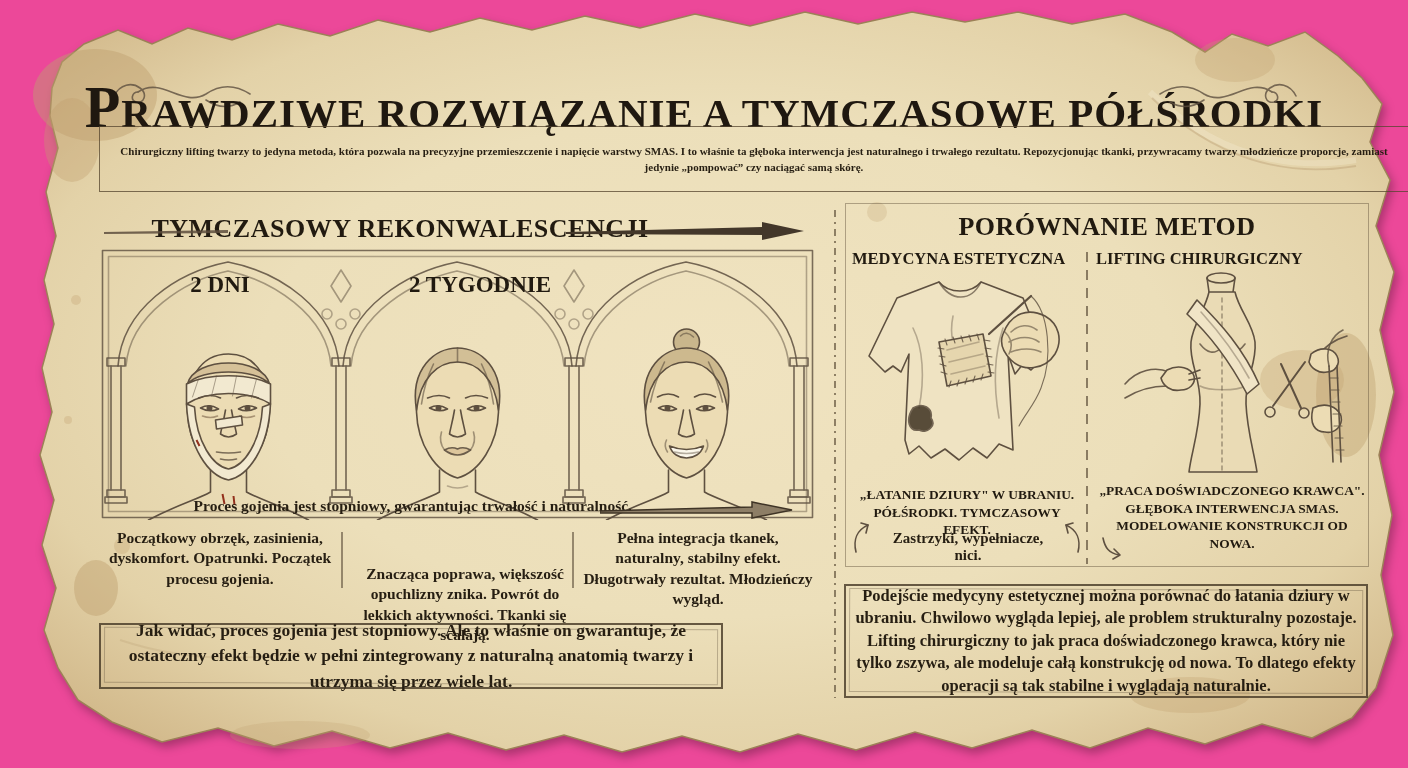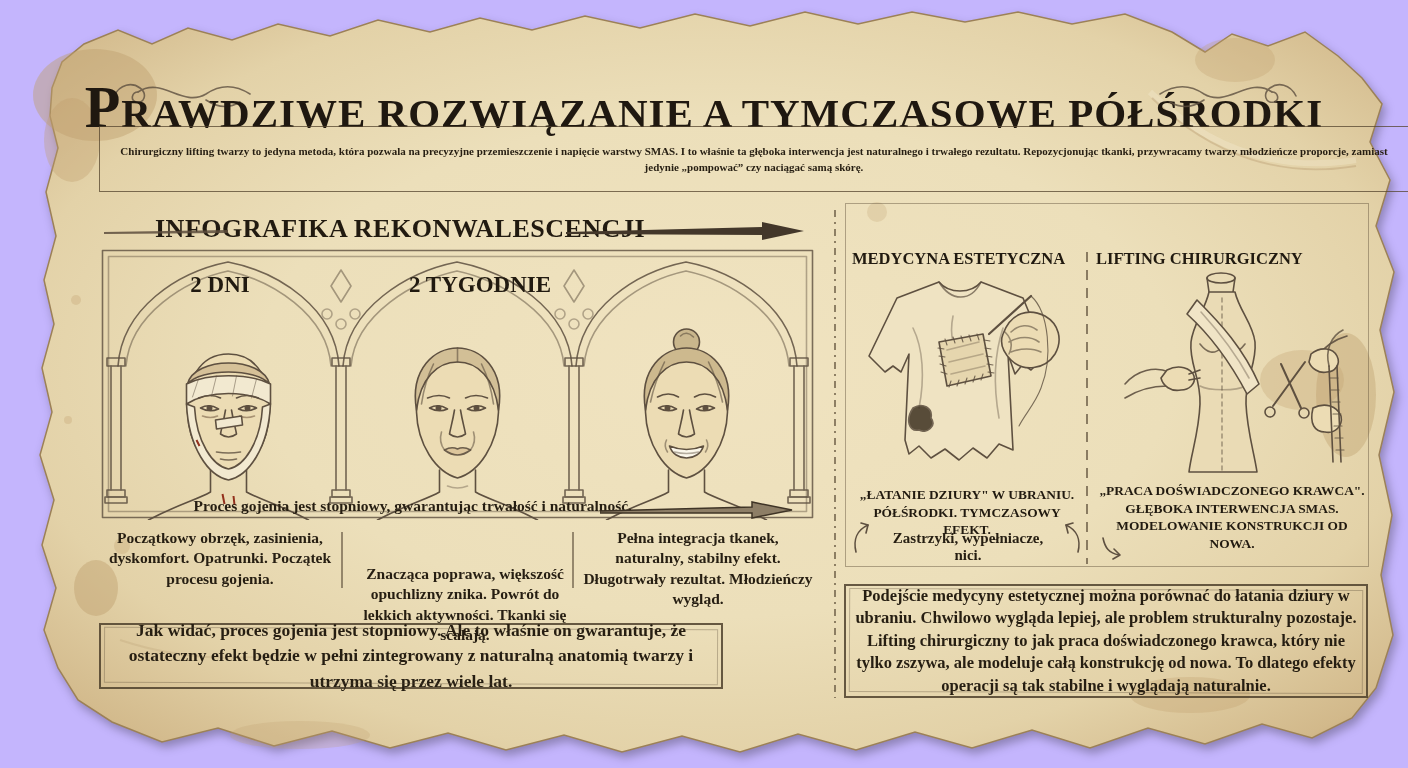--- a/index.html
+++ b/index.html
@@ -1,16 +1,16 @@
 <!DOCTYPE html>
 <html><head>
 <meta charset="utf-8">
 <style>
   html,body{margin:0;padding:0;background:#fff;}
-  .stage{position:relative;width:1408px;height:768px;background:#c4b5fd;overflow:hidden;
+  .stage{position:relative;width:1408px;height:768px;background:#ec4899;overflow:hidden;
          font-family:"Liberation Serif","DejaVu Serif",serif;color:#261e12;}
   .abs{position:absolute;}
   svg{display:block;}
   .sketch{stroke:#5e5040;stroke-width:1.6;fill:none;stroke-linecap:round;stroke-linejoin:round;}
 
   .title{left:0;top:50px;width:100%;text-align:center;font-size:41px;font-weight:700;
          letter-spacing:1px;line-height:1.05;color:#1f1810;}
   .title::first-letter{font-size:1.42em;}
 
   .intro{left:99px;top:126px;width:1310px;height:66px;border:1.5px solid rgba(84,68,46,.75);
@@ -97,21 +97,21 @@
       <path d="M6,24 C12,12 24,10 32,16 C40,22 36,32 28,30 C22,28 24,20 30,20"></path>
       <path d="M30,20 C54,4 74,36 98,22 C114,11 128,13 142,22"></path>
       <path d="M98,28 C110,36 122,36 132,30"></path>
     </g>
   </svg>
 
   <div class="abs intro">
     <p style="margin:0">Chirurgiczny lifting twarzy to jedyna metoda, która pozwala na precyzyjne przemieszczenie i napięcie warstwy SMAS. I to właśnie ta głęboka interwencja jest naturalnego i trwałego rezultatu. Repozycjonując tkanki, przywracamy twarzy młodzieńcze proporcje, zamiast jedynie „pompować” czy naciągać samą skórę.</p>
   </div>
 
-  <div class="abs sec-h left-h">INFOGRAFIKA REKONWALESCENCJI</div>
+  <div class="abs sec-h left-h">TYMCZASOWY REKONWALESCENCJI</div>
   <svg class="abs" width="124" height="6" viewBox="0 0 124 6" style="left:104px;top:229px;">
     <polygon points="0,3 124,1 124,4 0,5" fill="#5d4e3d" opacity=".85"></polygon>
   </svg>
   <svg class="abs" width="240" height="28" viewBox="0 0 240 28" style="left:566px;top:217px;">
     <polygon points="0,15 196,10 196,5 238,14 196,23 196,18 0,17" fill="#43372a"></polygon>
   </svg>
 
   <svg class="abs" width="715" height="272" viewBox="0 0 715 272" style="left:100px;top:248px;">
     <g class="sketch" opacity=".8">
       <rect x="2.5" y="2.5" width="710" height="267"></rect>
@@ -235,20 +235,21 @@
   <div class="abs desc-div" style="left:572px;"></div>
   <div class="abs desc" style="left:582px;width:232px;">Pełna integracja tkanek, naturalny, stabilny efekt. Długotrwały rezultat. Młodzieńczy wygląd.</div>
 
   <div class="abs box sum-left">
     <p style="margin:0">Jak widać, proces gojenia jest stopniowy. Ale to właśnie on gwarantuje, że ostateczny efekt będzie w pełni zintegrowany z naturalną anatomią twarzy i utrzyma się przez wiele lat.</p>
   </div>
 
   <div class="abs sec-divider"></div>
 
   <div class="abs comp-frame"></div>
+  <div class="abs sec-h comp-h">PORÓWNANIE METOD</div>
   <div class="abs col-title" style="left:852px;width:230px;">MEDYCYNA ESTETYCZNA</div>
   <div class="abs col-title" style="left:1096px;width:268px;">LIFTING CHIRURGICZNY</div>
   <div class="abs col-divider"></div>
 
   <svg class="abs" width="228" height="214" viewBox="0 0 228 214" style="left:853px;top:268px;">
     <g class="sketch">
       <path d="M44,30 L86,14 C96,26 118,26 128,14 L170,30 L194,88 L186,94 L178,102 L170,96 L162,106 L155,86 L160,182 L146,176 L134,190 L120,180 L106,192 L92,181 L78,190 L66,178 L56,186 L52,172 L56,86 L48,104 L40,98 L32,104 L24,96 L16,88 Z" fill="#efe3c2"></path>
       <path d="M86,14 C98,34 118,34 128,14" opacity=".7"></path>
       <path d="M60,60 C70,80 72,110 66,140 M150,60 C142,84 140,116 146,150 M100,48 C98,58 98,66 100,74" opacity=".4"></path>
       <path d="M86,74 L130,66 L138,108 L94,118 Z" fill="#e6d6ae"></path>

